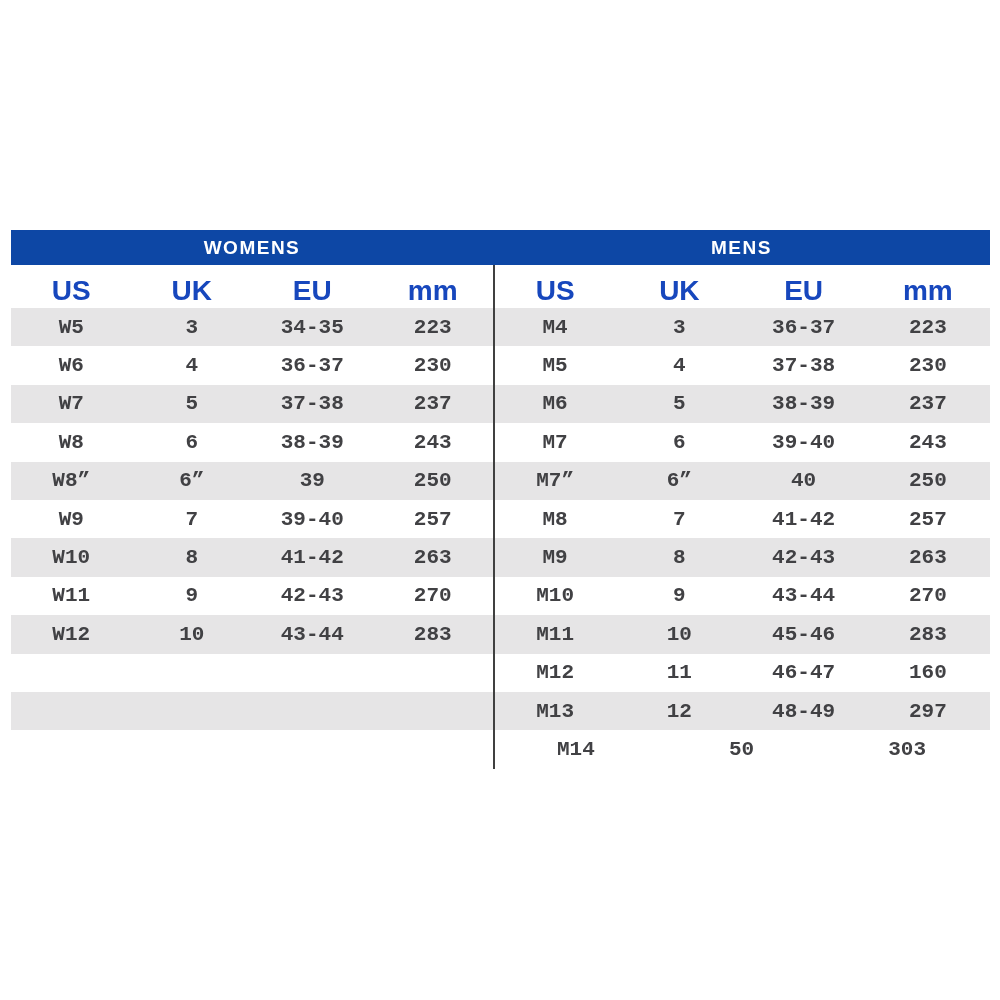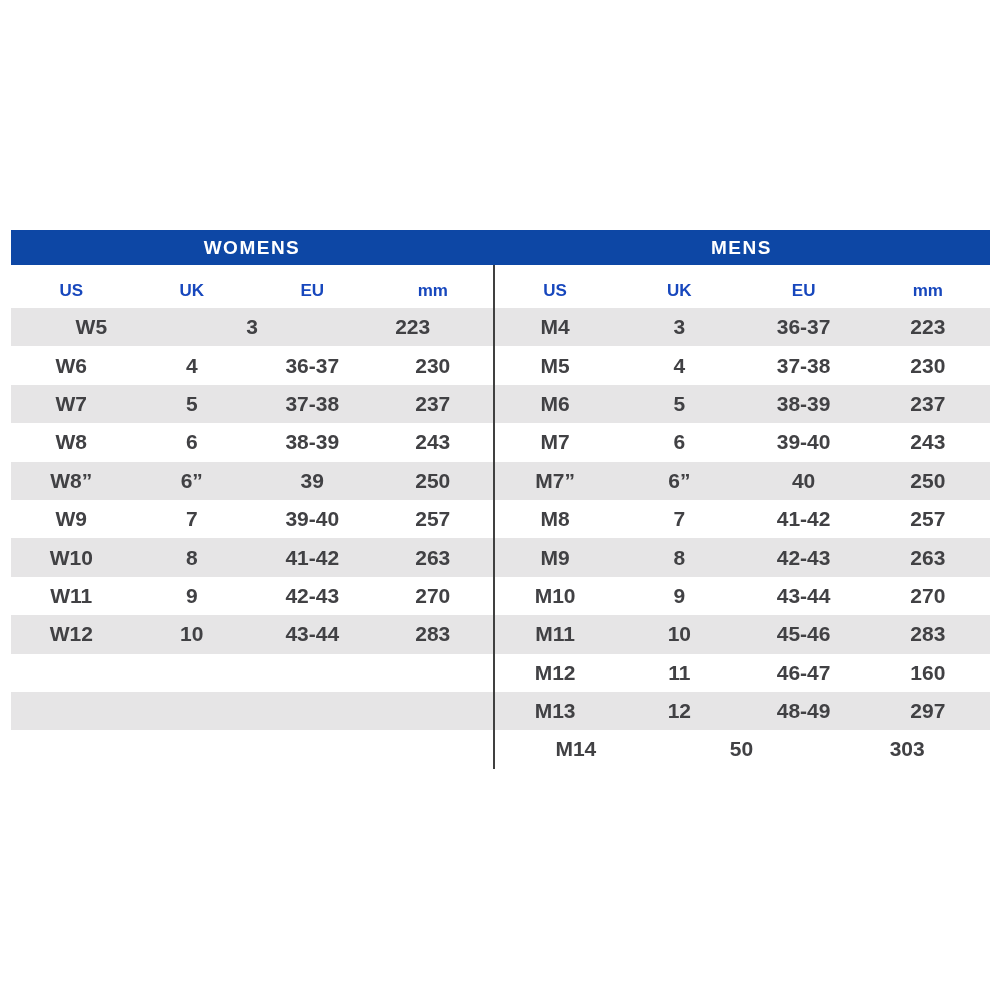--- a/index.html
+++ b/index.html
@@ -40,26 +40,27 @@
   }
   .half{display:flex;}
   .half.w{width:482px;}
   .half.m{width:497px;}
   .hcell{
     flex:1;
     display:flex;
     align-items:center;
     justify-content:center;
     color:var(--colhead-text,#1747bd);
-    font-size:17px;
+    font-size:28px;
     margin-top:8px;
   }
   .trow{
     display:flex;
     height:38.4px;
+    font-family:Liberation Mono, monospace;
   }
   .trow.gray{background:var(--stripe,#e6e5e6);}
   .cell{
     flex:1;
     display:flex;
     align-items:center;
     justify-content:center;
     color:var(--row-text,#414144);
     font-size:21px;
   }
@@ -96,20 +97,21 @@
           <div class="hcell">EU</div>
           <div class="hcell">mm</div>
         </div>
     </div>
 
     <div id="rows">
         <div class="trow gray">
           <div class="half w">
             <div class="cell">W5</div>
             <div class="cell">3</div>
+            <div class="cell">34-35</div>
             <div class="cell">223</div>
           </div>
           <div class="half m">
             <div class="cell">M4</div>
             <div class="cell">3</div>
             <div class="cell">36-37</div>
             <div class="cell">223</div>
           </div>
         </div>
         <div class="trow">

